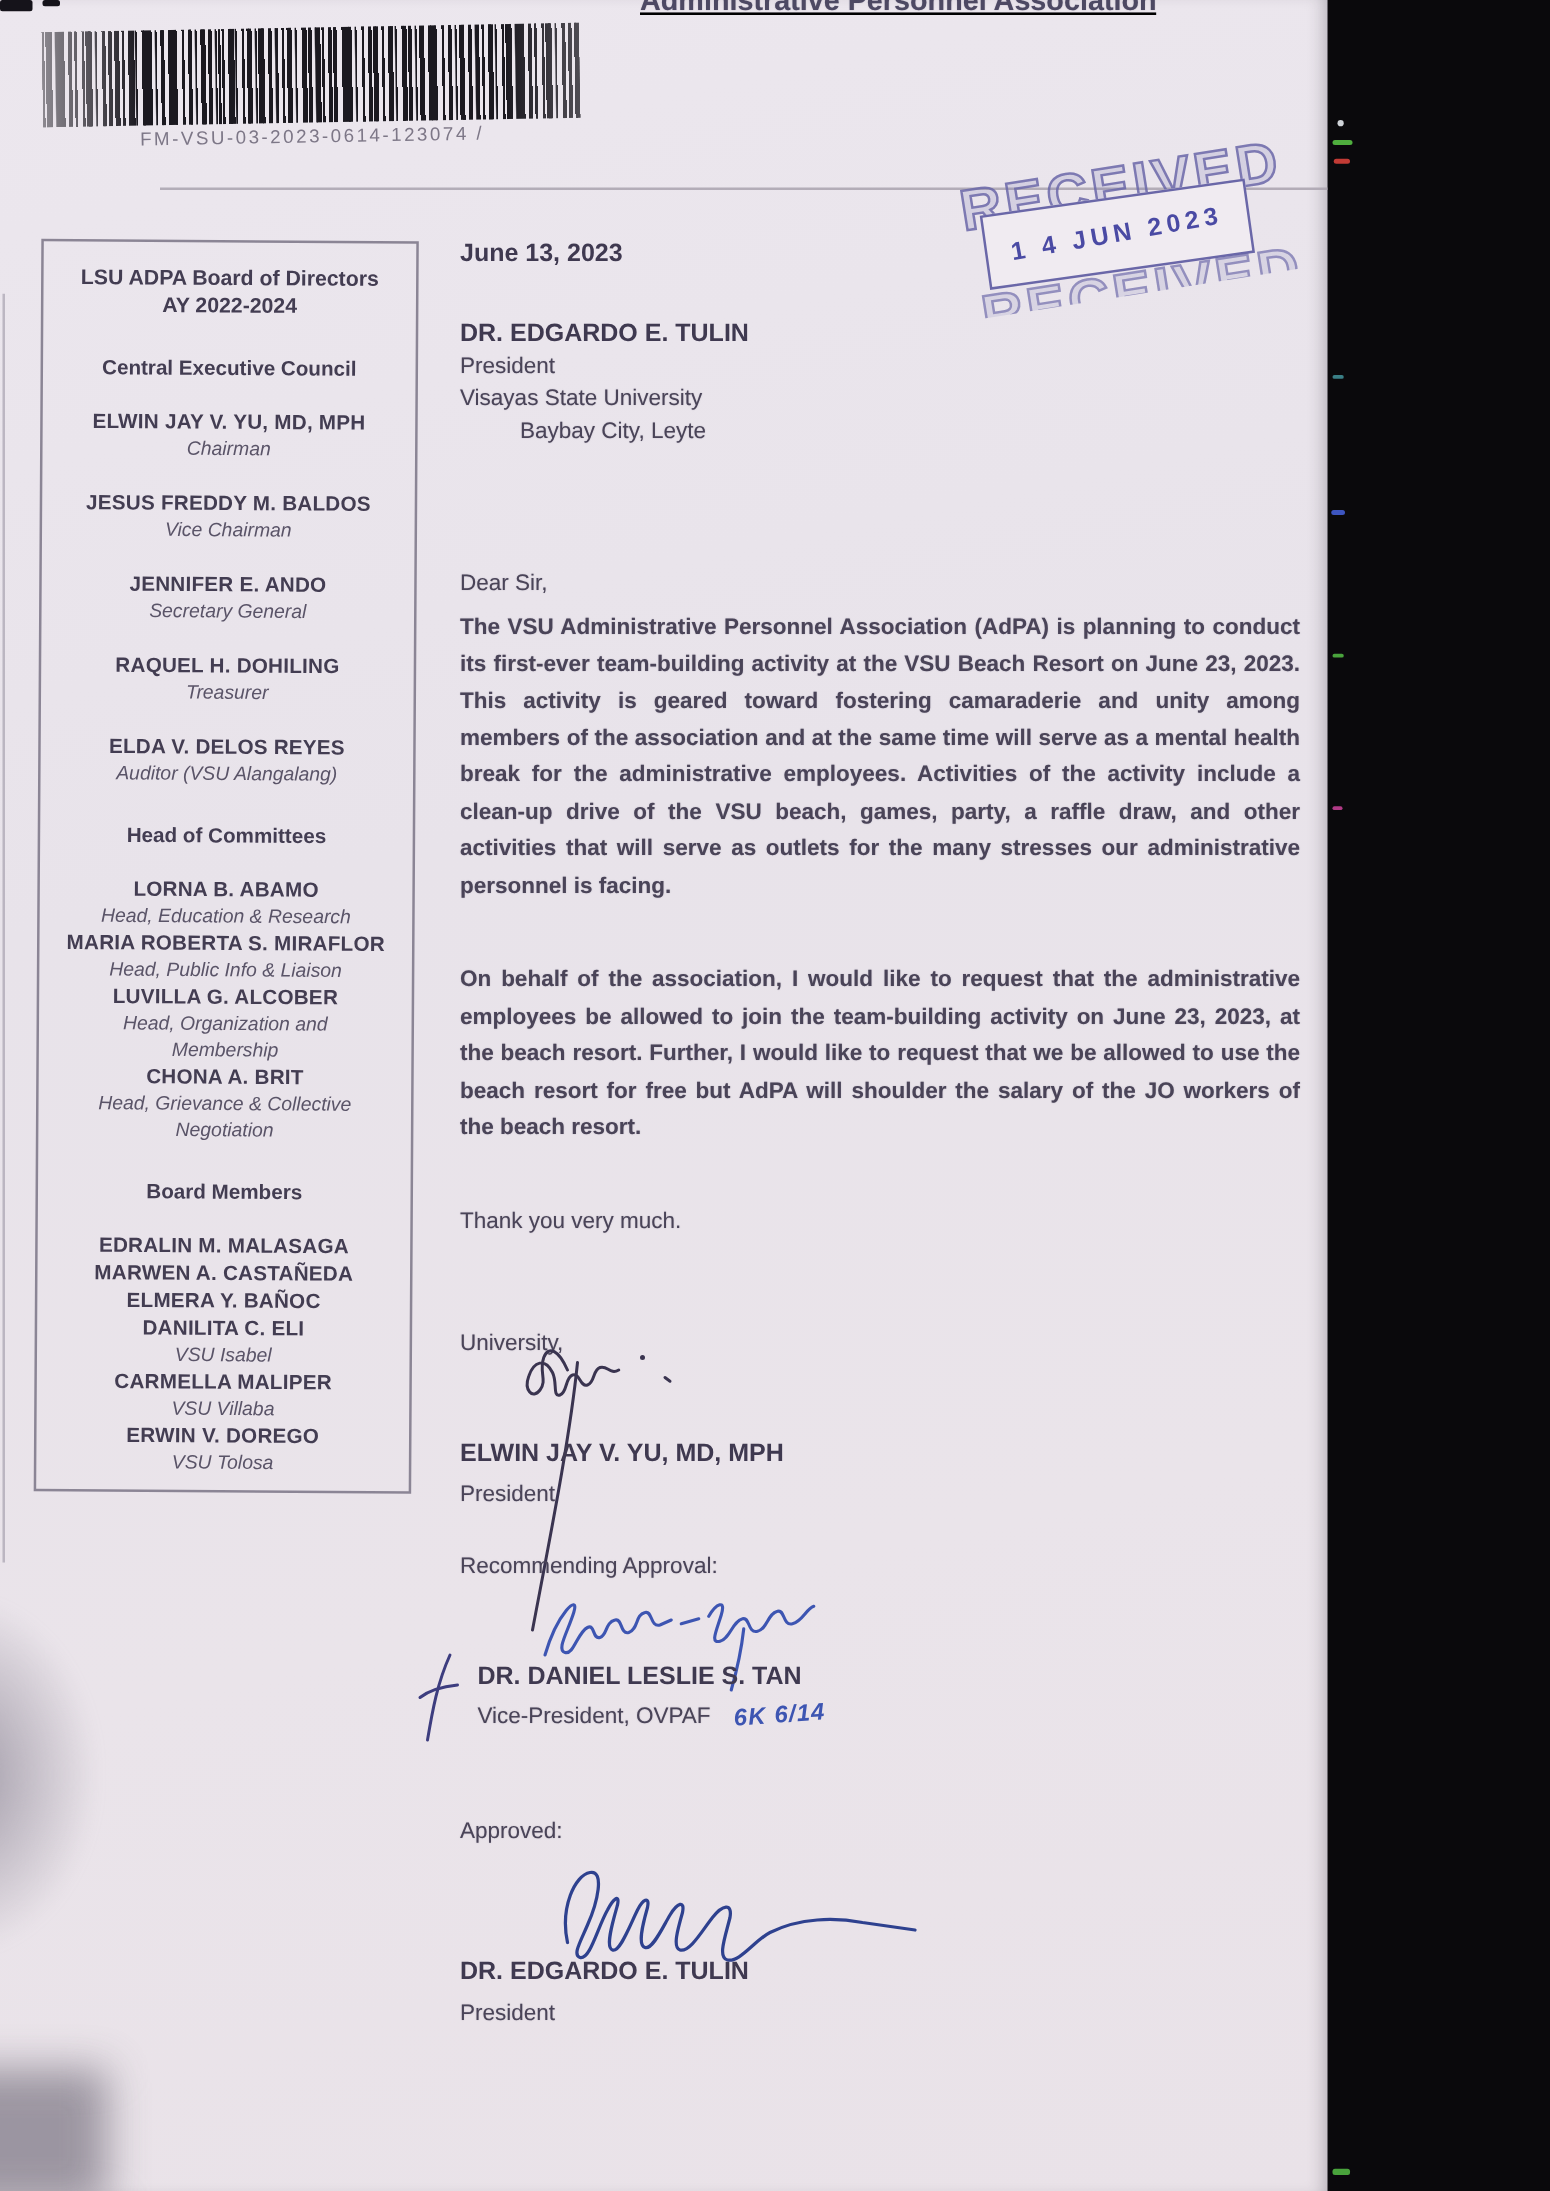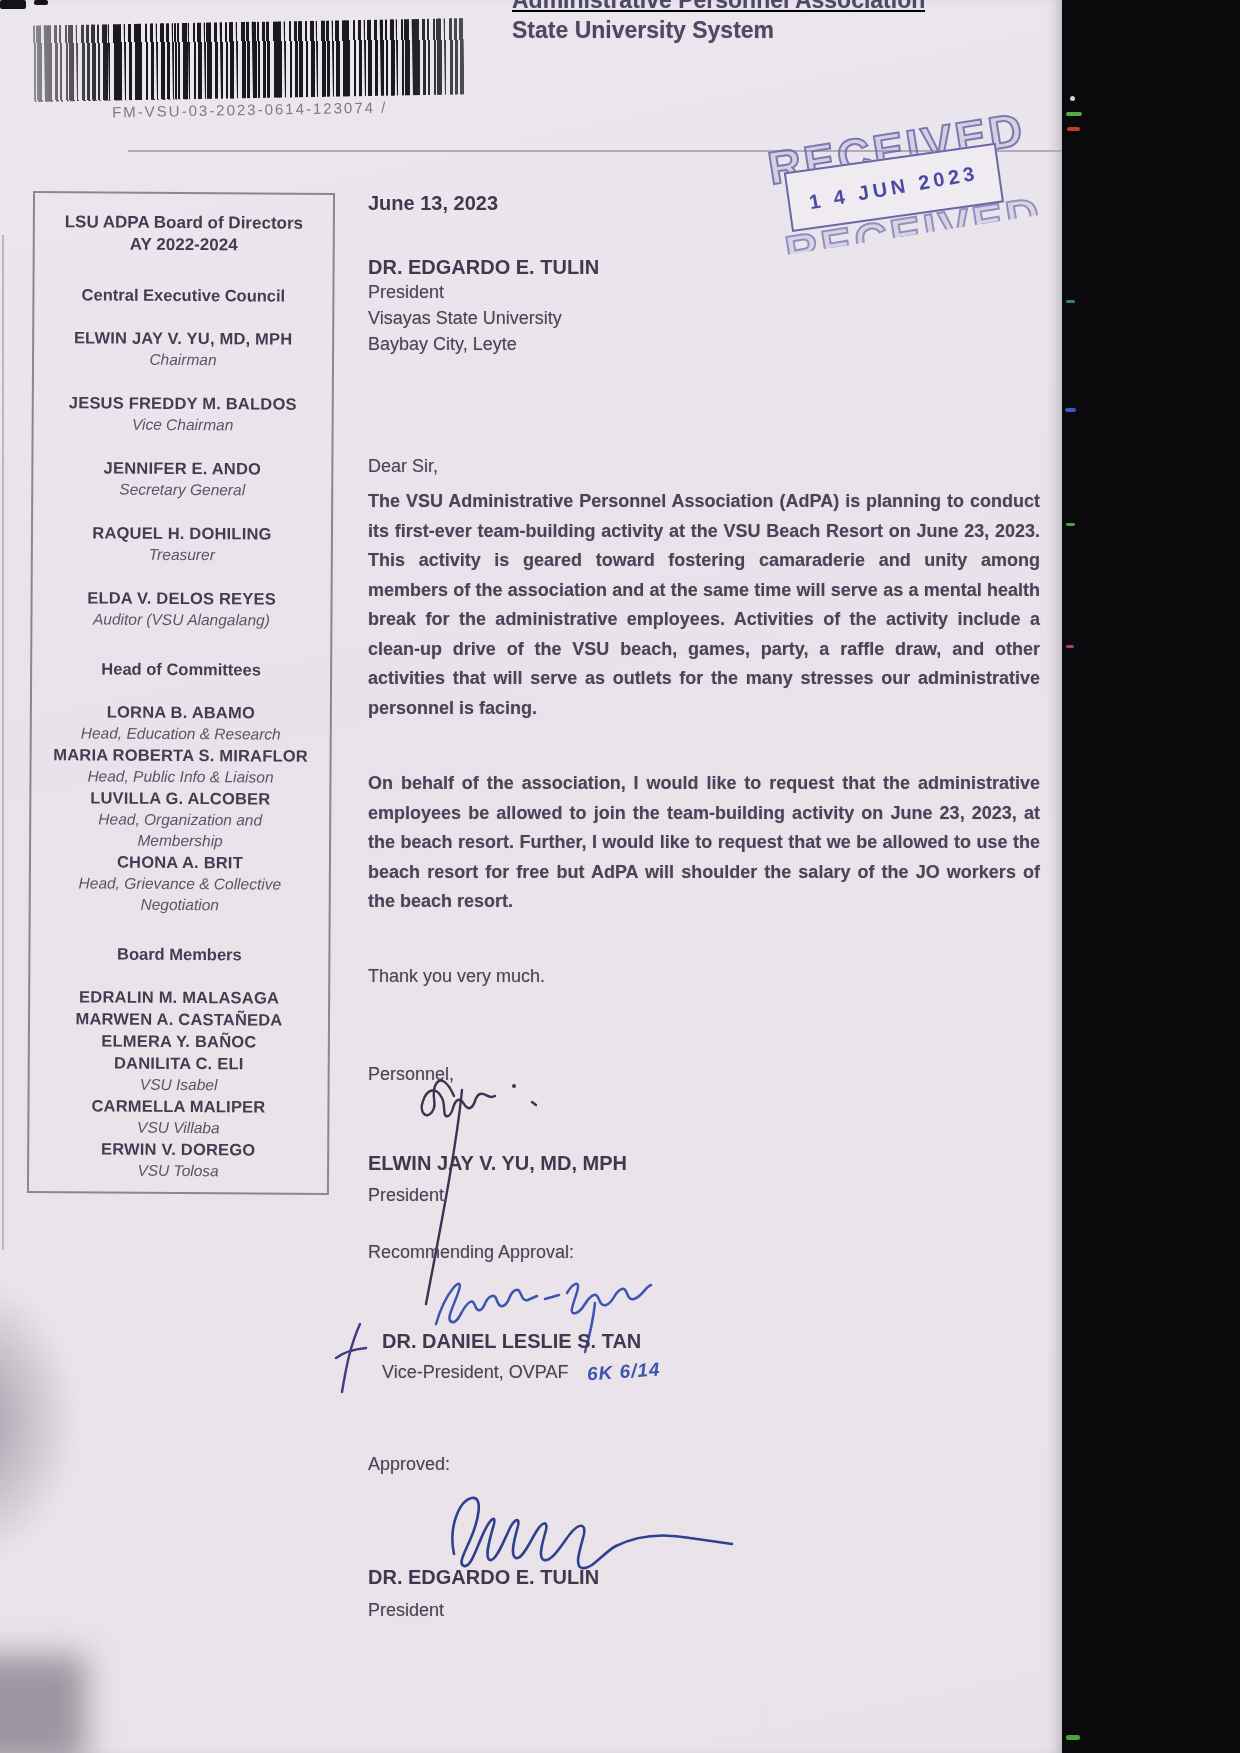--- a/index.html
+++ b/index.html
@@ -88,21 +88,20 @@
     <div class="barcode-wrap">
       <div class="barcode"></div>
       <div class="barcode-fade"></div>
       <div class="barcode-label">FM-VSU-03-2023-0614-123074 /</div>
     </div>
 
     <div class="lh">
       <div class="lh-clip">
         <div class="lh-line">Administrative Personnel Association</div>
       </div>
-      <div class="lh-line">State University System</div>
     </div>
 
     <div class="stamp">
       <div class="stamp-word">RECEIVED</div>
       <div class="stamp-box">
         <span class="stamp-date">1 4  JUN  2023</span>
       </div>
       <div class="stamp-clip">
         <div class="stamp-word">RECEIVED</div>
       </div>
@@ -175,33 +174,33 @@
         <div class="s-role">VSU Tolosa</div>
       </div>
     </div>
 
     <div class="abs name-line" style="left:368px;top:192px;">June 13, 2023</div>
 
     <div class="abs" style="left:368px;top:256px;">
       <div class="name-line">DR. EDGARDO E. TULIN</div>
       <div class="ink body-text" style="line-height:26px;">President</div>
       <div class="ink body-text" style="line-height:26px;">Visayas State University</div>
-      <div class="ink body-text" style="line-height:26px;">Baybay City, Leyte</div>
+      <div class="ink body-text" style="line-height:26px;margin-left:48px;">Baybay City, Leyte</div>
     </div>
 
 
     <div class="abs ink body-text" style="left:368px;top:452px;">Dear Sir,</div>
 
     <div class="abs ink body-text para" style="left:368px;top:487px;">The VSU Administrative Personnel Association (AdPA) is planning to conduct its first-ever team-building activity at the VSU Beach Resort on June 23, 2023.  This activity is geared toward fostering camaraderie and unity among members of the association and at the same time will serve as a mental health break for the administrative employees.  Activities of the activity include a clean-up drive of the VSU beach, games, party, a raffle draw, and other activities that will serve as outlets for the many stresses our administrative personnel is facing.</div>
 
     <div class="abs ink body-text para" style="left:368px;top:769px;">On behalf of the association, I would like to request that the administrative employees be allowed to join the team-building activity on June 23, 2023, at the beach resort.  Further, I would like to request that we be allowed to use the beach resort for free but AdPA will shoulder the salary of the JO workers of the beach resort.</div>
 
     <div class="abs ink body-text" style="left:368px;top:962px;">Thank you very much.</div>
 
-    <div class="abs ink body-text" style="left:368px;top:1060px;">Personnel,</div>
+    <div class="abs ink body-text" style="left:368px;top:1060px;">University,</div>
 
     <svg class="sig" style="left:392px;top:1058px;" width="170" height="250" viewBox="0 0 170 250">
       <g fill="none" stroke="#3a3450" stroke-width="2.4" stroke-linecap="round">
         <path d="M62 38 C55 22 47 18 43 28 C39 40 46 46 40 54 C34 62 27 54 31 43 C35 31 44 28 50 40 C54 48 50 60 56 58 C62 56 60 44 66 42 C72 40 72 52 78 50 C84 48 82 38 88 36 C94 34 96 42 103 38"></path>
         <path d="M70 32 C64 92 48 172 34 246"></path>
         <circle cx="122" cy="28" r="2" fill="#3a3450" stroke="none"></circle>
         <path d="M140 44 l4 3"></path>
       </g>
     </svg>
 

